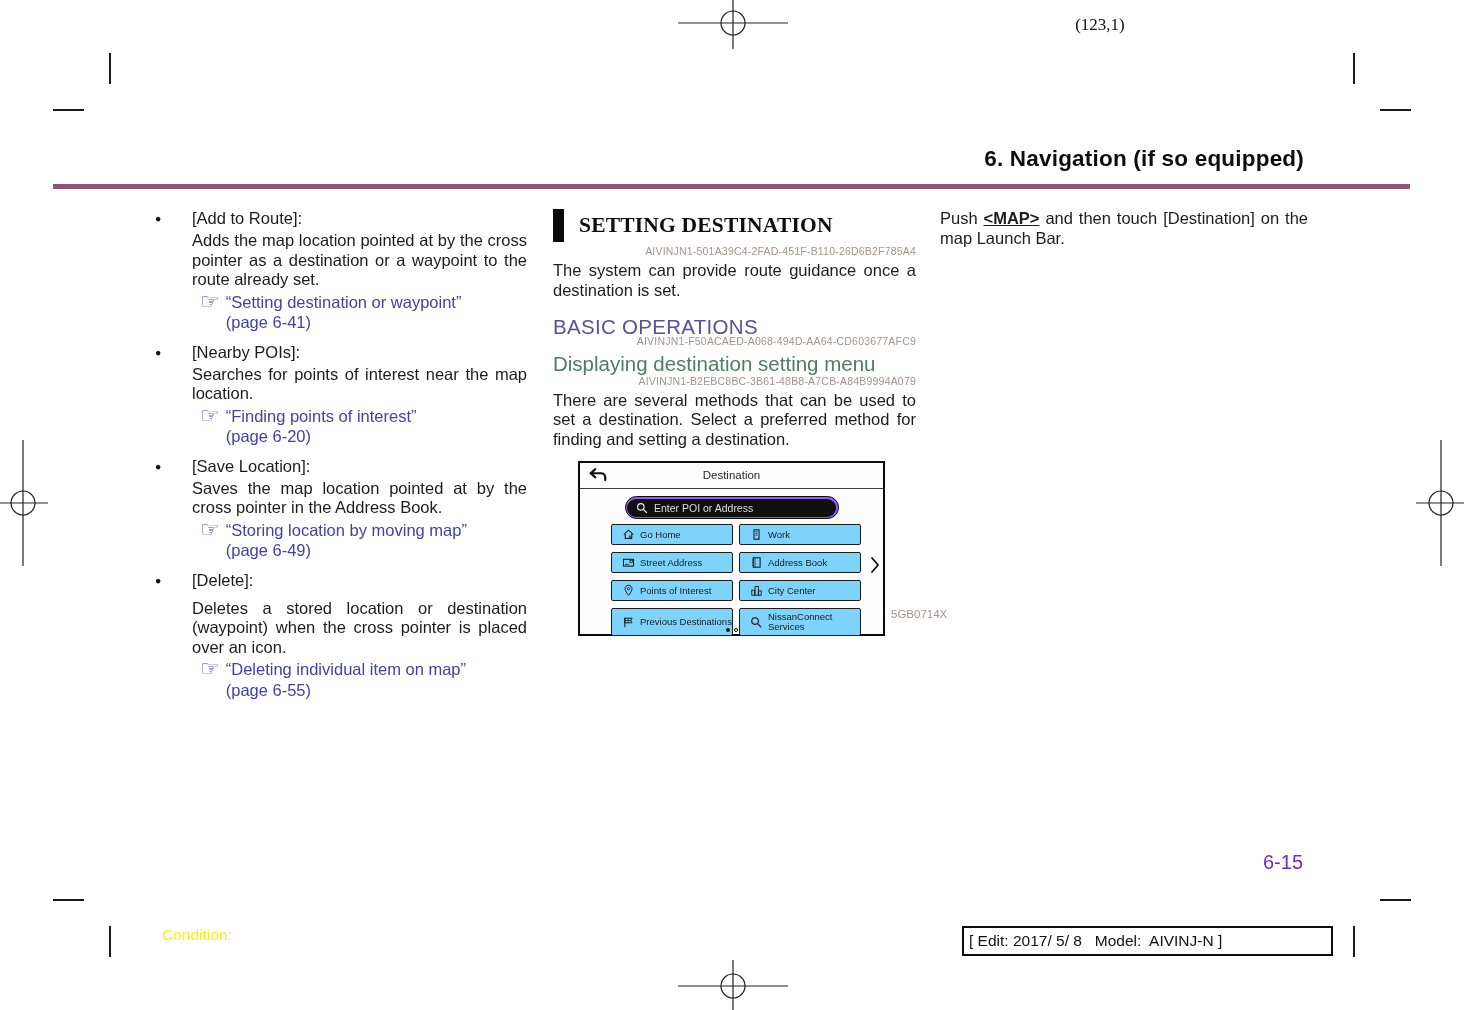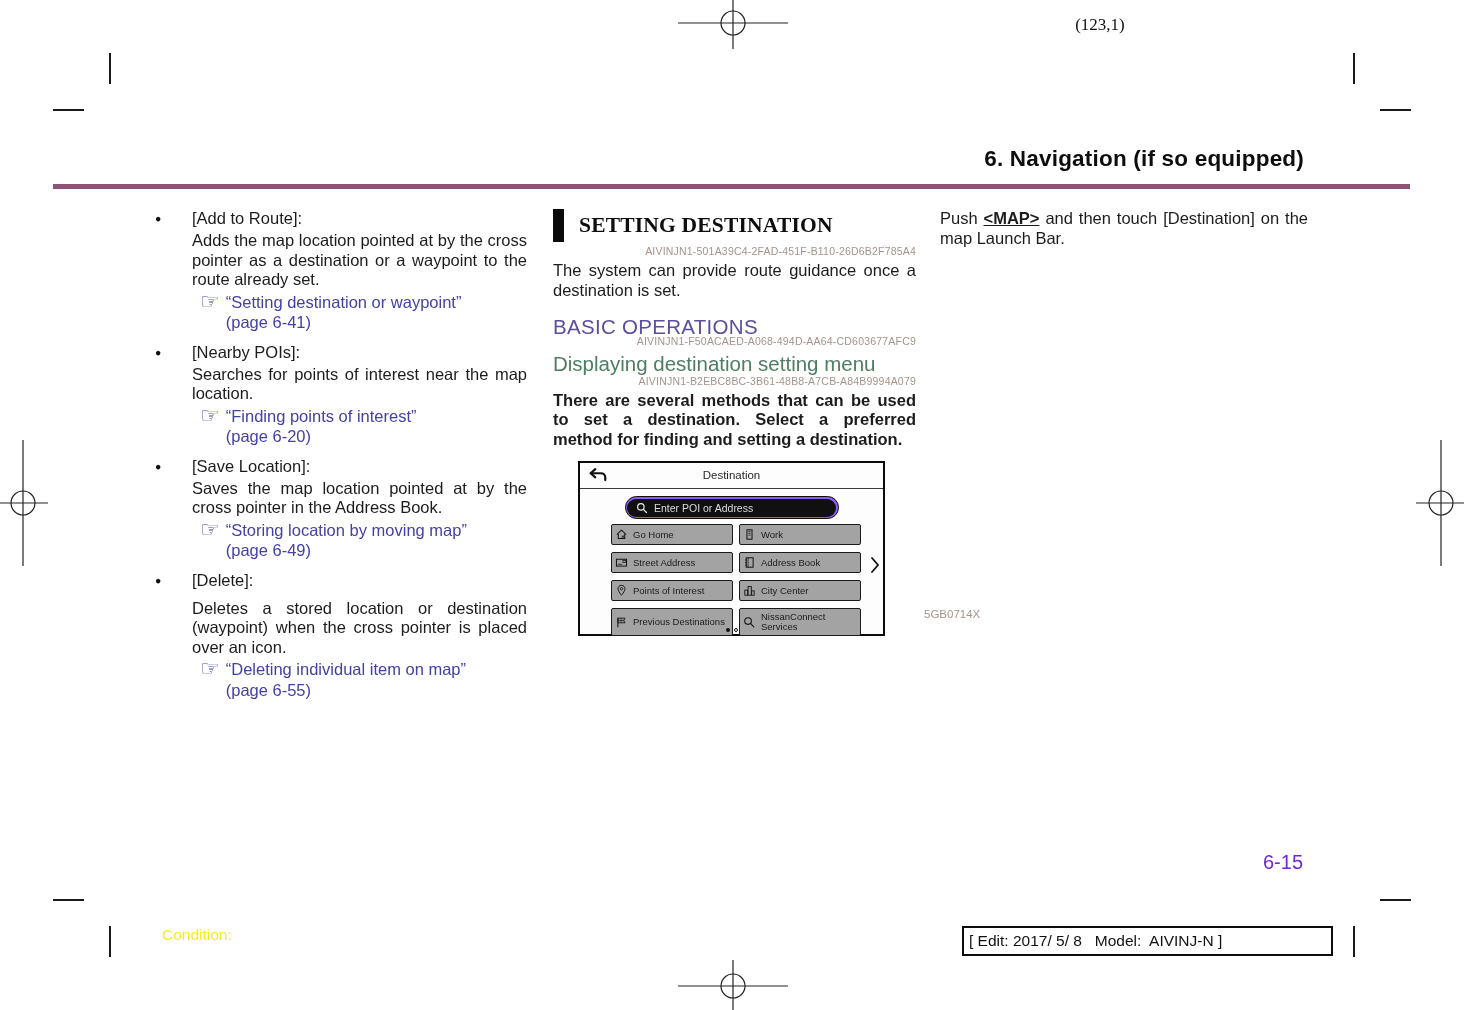--- a/index.html
+++ b/index.html
@@ -32,41 +32,41 @@
   .section-head{display:flex;align-items:center;gap:15px;font-family:Liberation Serif, serif;}
   .section-bar{width:11px;height:33px;background:#0a0a0a;}
   .section-title{font-size:21.5px;font-weight:bold;color:#0d0d0d;letter-spacing:.2px;}
   .doc-code{text-align:right;font-size:10.5px;color:#a3948c;letter-spacing:.2px;}
   .code-1{margin-top:3px;}
   .code-2{margin-top:-4px;}
   .code-3{margin-top:-1px;}
   .intro{margin-top:4px;}
   .subsection-title{margin-top:15px;font-size:20.5px;color:#5a4e9e;letter-spacing:.3px;}
   .subheading{margin-top:5px;font-size:20.5px;line-height:23.5px;color:#4e7d62;width:330px;}
-  .mid-body{margin-top:4px;font-weight:bold;}
+  .mid-body{margin-top:4px;}
   
   .fig-wrap{margin-top:12px;margin-left:25px;position:relative;width:307px;height:175px;}
   .fig{width:100%;height:100%;border:2.5px solid #0b0b0b;box-sizing:border-box;position:relative;background:#fdfdfd;}
   .fig-titlebar{height:25px;border-bottom:1.5px solid #3a3a3a;position:relative;}
   .fig-title{text-align:center;line-height:25px;font-size:11.5px;color:#2a2a2a;}
   .fig-back{position:absolute;left:8px;top:4px;}
   .search-wrap{position:absolute;left:50%;transform:translateX(-50%);top:33px;
       border:1.5px solid #0c0c0c;border-radius:13px;padding:1.5px;background:#8b5cf6;}
   .search-pill{width:200px;height:18px;background:#101010;border-radius:10px;
       display:flex;align-items:center;gap:6px;padding-left:9px;color:#ddd;font-size:10.5px;}
   .fig-grid{position:absolute;left:31px;top:61px;display:grid;
       grid-template-columns:122px 122px;grid-template-rows:21px 21px 21px 28px;gap:7px 6px;}
   .fig-btn{border:1.5px solid #1a1a1a;border-radius:2px;display:flex;align-items:center;gap:5px;
-      padding-left:3px;font-size:9.5px;line-height:10px;color:#1a1a1a;background:#a3a3a3;box-sizing:border-box;}
+      padding-left:10px;font-size:9.5px;line-height:10px;color:#1a1a1a;background:#7dd3fc;box-sizing:border-box;}
   .fig-btn svg{flex-shrink:0;}
   .fig-chevron{position:absolute;right:3px;top:93px;}
   .fig-dots{position:absolute;bottom:2px;left:50%;transform:translateX(-50%);display:flex;gap:4px;align-items:center;}
   .dot-filled{width:4px;height:4px;border-radius:50%;background:#111;}
   .dot-hollow{width:4px;height:4px;border-radius:50%;border:1px solid #111;box-sizing:border-box;}
-  .fig-caption{position:absolute;left:calc(100% + 6px);bottom:16px;font-size:11.5px;color:#a3948c;white-space:nowrap;margin-left:33px;}
+  .fig-caption{position:absolute;left:calc(100% + 6px);bottom:16px;font-size:11.5px;color:#a3948c;white-space:nowrap;}
   
   .page-number{top:851px;right:161px;font-size:20px;color:#6d28d9;}
   .condition{top:926px;left:162px;font-size:15.5px;color:#f4ef1c;}
   .edit-stamp{left:962px;top:926px;width:362px;height:26px;border:2px solid #0c0c0c;box-sizing:content-box;
       display:flex;align-items:center;padding-left:5px;font-size:15.5px;white-space:pre;color:#111;}
   b{font-weight:bold;text-decoration:underline;}
 </style>
 </head>
 <body>
 

